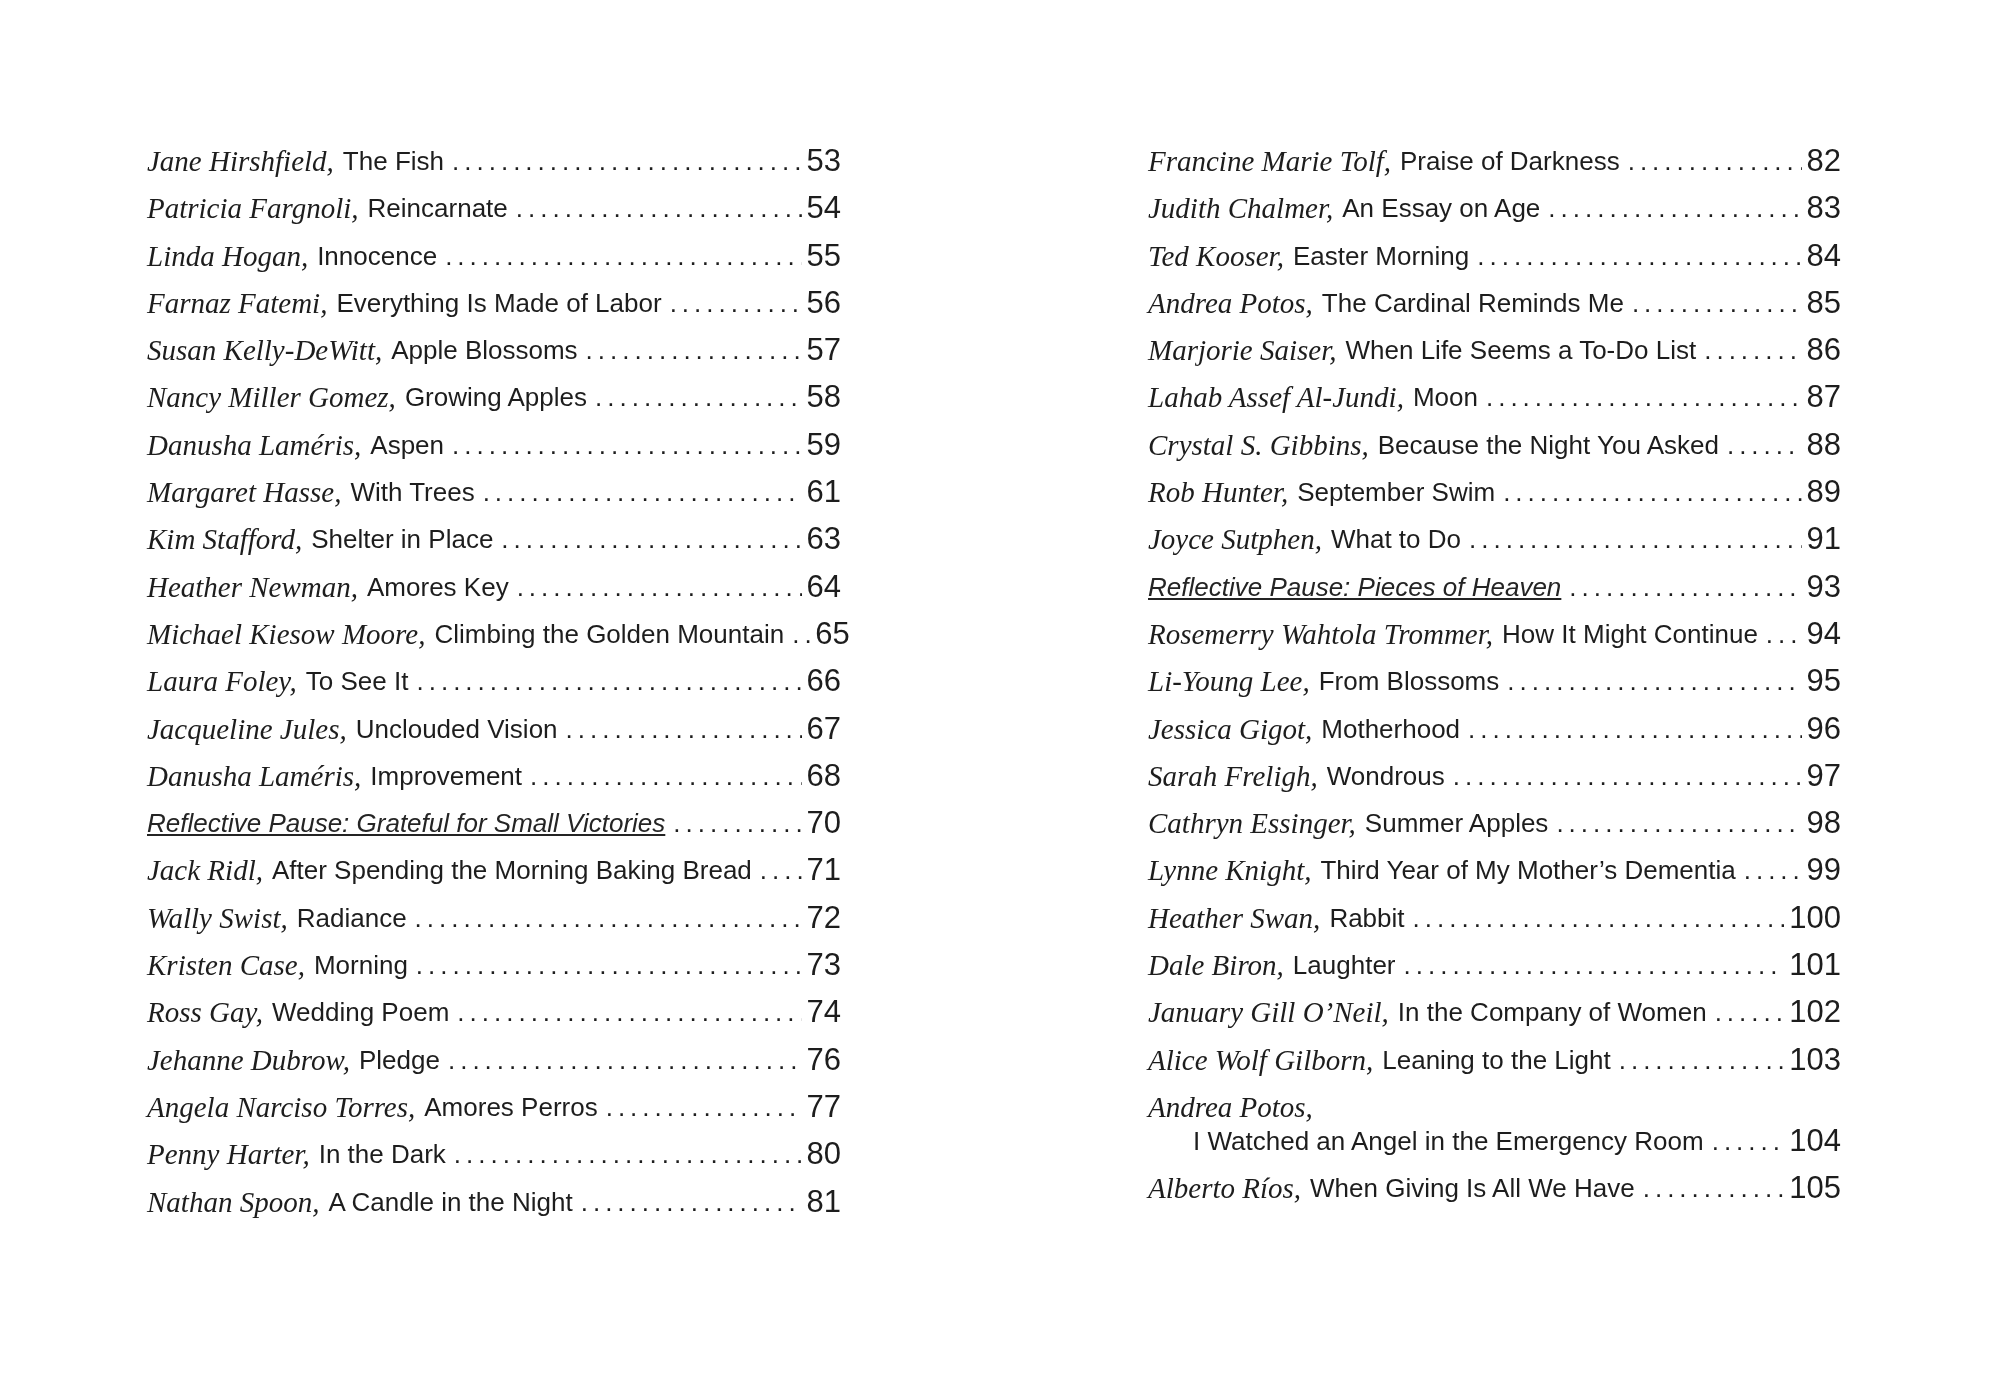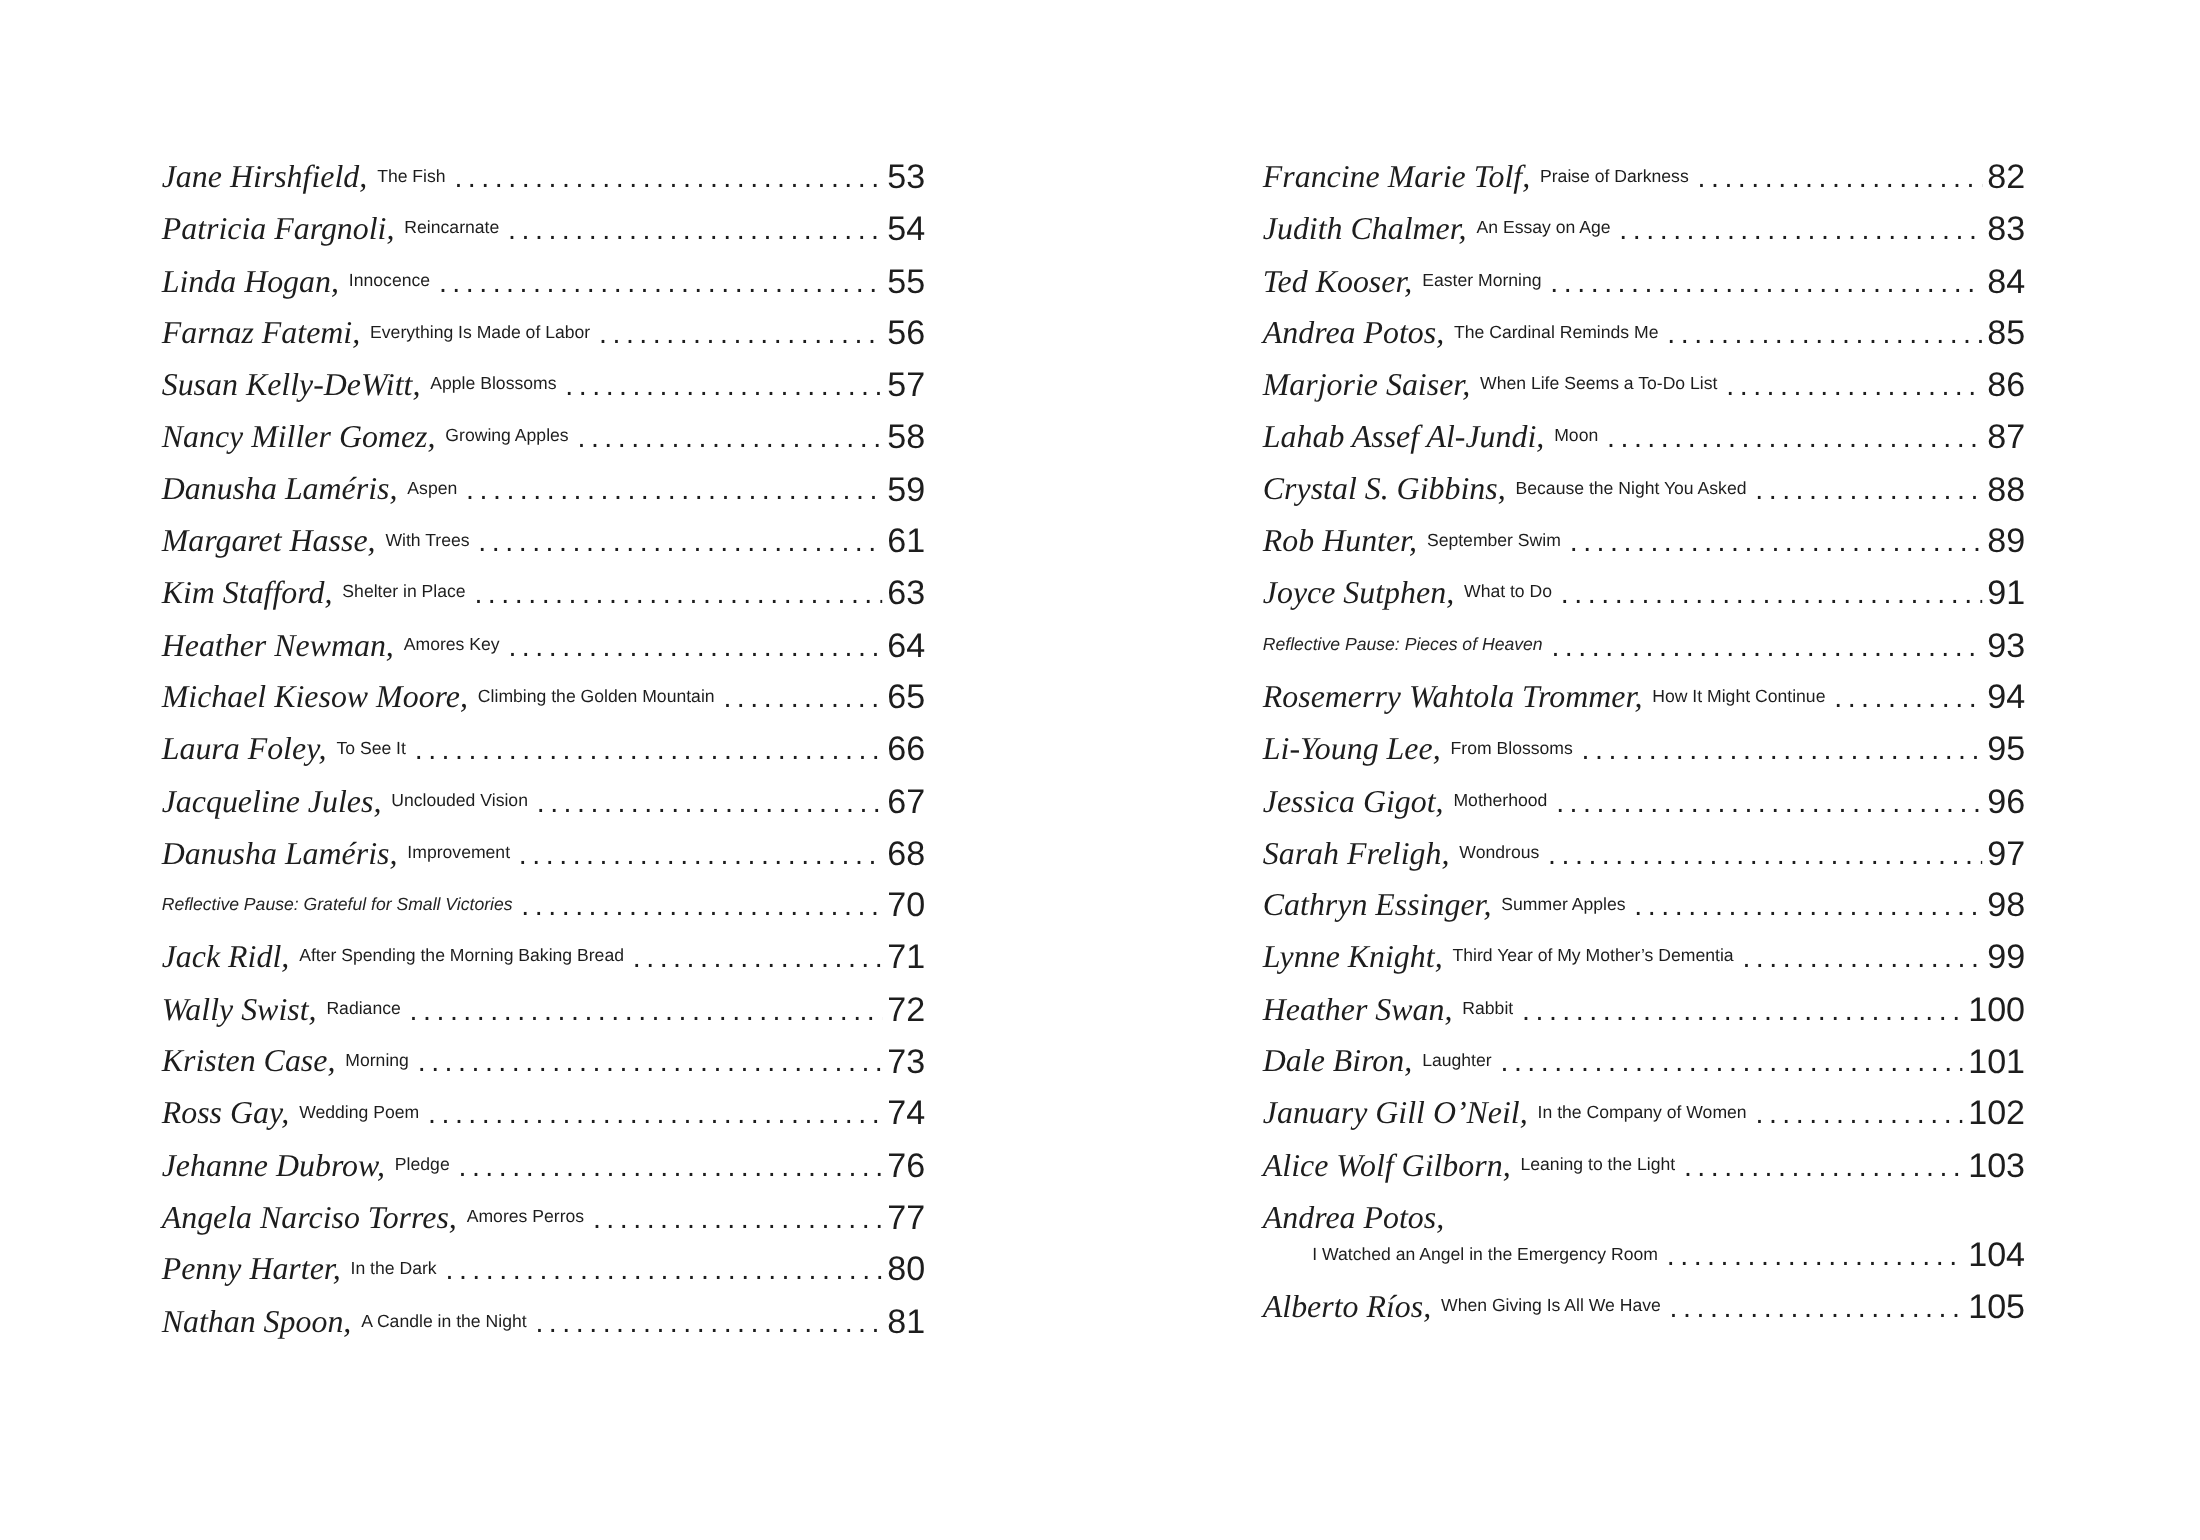--- a/index.html
+++ b/index.html
@@ -32,29 +32,30 @@
   .author {
     font-family: "Liberation Serif", serif;
     font-style: italic;
     font-size: 29px;
     white-space: pre;
     flex: 0 0 auto;
   }
 
   .title {
     font-family: "Liberation Sans", sans-serif;
-    font-size: 16px;
+    font-size: 26px;
     white-space: pre;
     flex: 0 0 auto;
   }
   .after-author { margin-left: 9px; }
 
   .section-title {
     font-style: italic;
     color: #242424;
+    text-decoration: underline;
   }
 
   .dots {
     flex: 1 1 auto;
     overflow: hidden;
     white-space: nowrap;
     margin-left: 8px;
     margin-right: 3px;
     min-width: 18px;
     font-family: "Liberation Sans", sans-serif;

